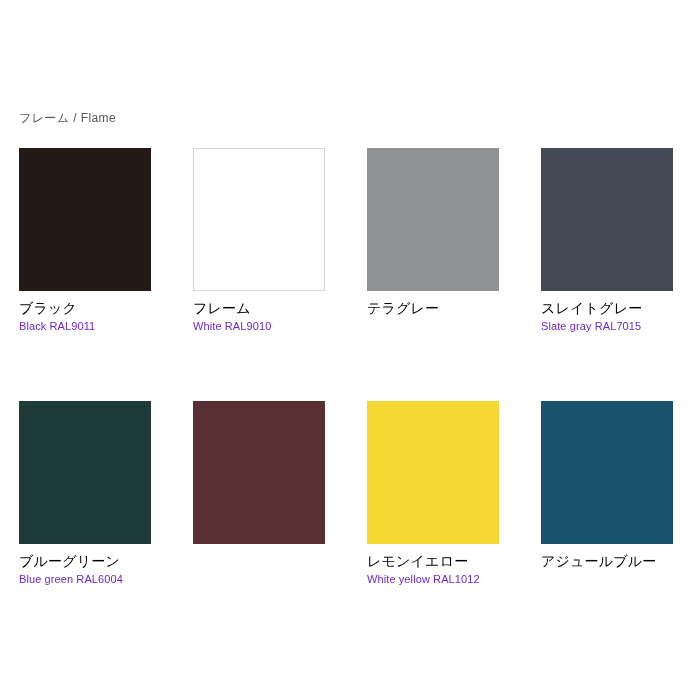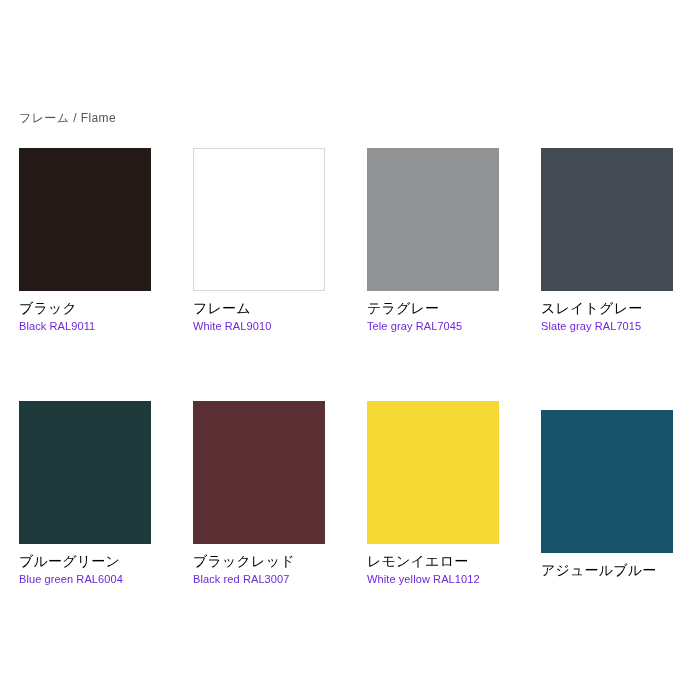--- a/index.html
+++ b/index.html
@@ -36,21 +36,20 @@
     left: 19px;
     top: 148px;
     width: 662px;
   }
   .swatch-row {
     display: flex;
     width: 662px;
   }
   .swatch-row.row-2 {
     margin-top: 66px;
-    align-items: center;
   }
   .swatch-cell {
     width: 132px;
     margin-right: 42px;
     display: block;
   }
   .swatch-cell:last-child {
     margin-right: 12px;
   }
   .swatch-chip {
@@ -101,21 +100,20 @@
         <div class="swatch-chip bordered" style="background-color: rgb(255, 255, 255);"></div>
         <div class="swatch-labels">
           <div class="swatch-name-ja">フレーム</div>
           <div class="swatch-name-en">White RAL9010</div>
         </div>
       </div>
       <div class="swatch-cell">
         <div class="swatch-chip" style="background-color: rgb(145, 146, 147);"></div>
         <div class="swatch-labels">
           <div class="swatch-name-ja">テラグレー</div>
-          <div class="swatch-name-en">Tele gray RAL7045</div>
         </div>
       </div>
       <div class="swatch-cell">
         <div class="swatch-chip" style="background-color: rgb(67, 74, 83);"></div>
         <div class="swatch-labels">
           <div class="swatch-name-ja">スレイトグレー</div>
           <div class="swatch-name-en">Slate gray RAL7015</div>
         </div>
       </div>
     </div>
@@ -123,24 +121,20 @@
     <div class="swatch-row row-2">
       <div class="swatch-cell">
         <div class="swatch-chip" style="background-color: rgb(30, 58, 58);"></div>
         <div class="swatch-labels">
           <div class="swatch-name-ja">ブルーグリーン</div>
           <div class="swatch-name-en">Blue green RAL6004</div>
         </div>
       </div>
       <div class="swatch-cell">
         <div class="swatch-chip" style="background-color: rgb(90, 47, 51);"></div>
-        <div class="swatch-labels">
-          <div class="swatch-name-ja">ブラックレッド</div>
-          <div class="swatch-name-en">Black red RAL3007</div>
-        </div>
       </div>
       <div class="swatch-cell">
         <div class="swatch-chip" style="background-color: rgb(245, 216, 51);"></div>
         <div class="swatch-labels">
           <div class="swatch-name-ja">レモンイエロー</div>
           <div class="swatch-name-en">White yellow RAL1012</div>
         </div>
       </div>
       <div class="swatch-cell">
         <div class="swatch-chip" style="background-color: rgb(23, 83, 107);"></div>

